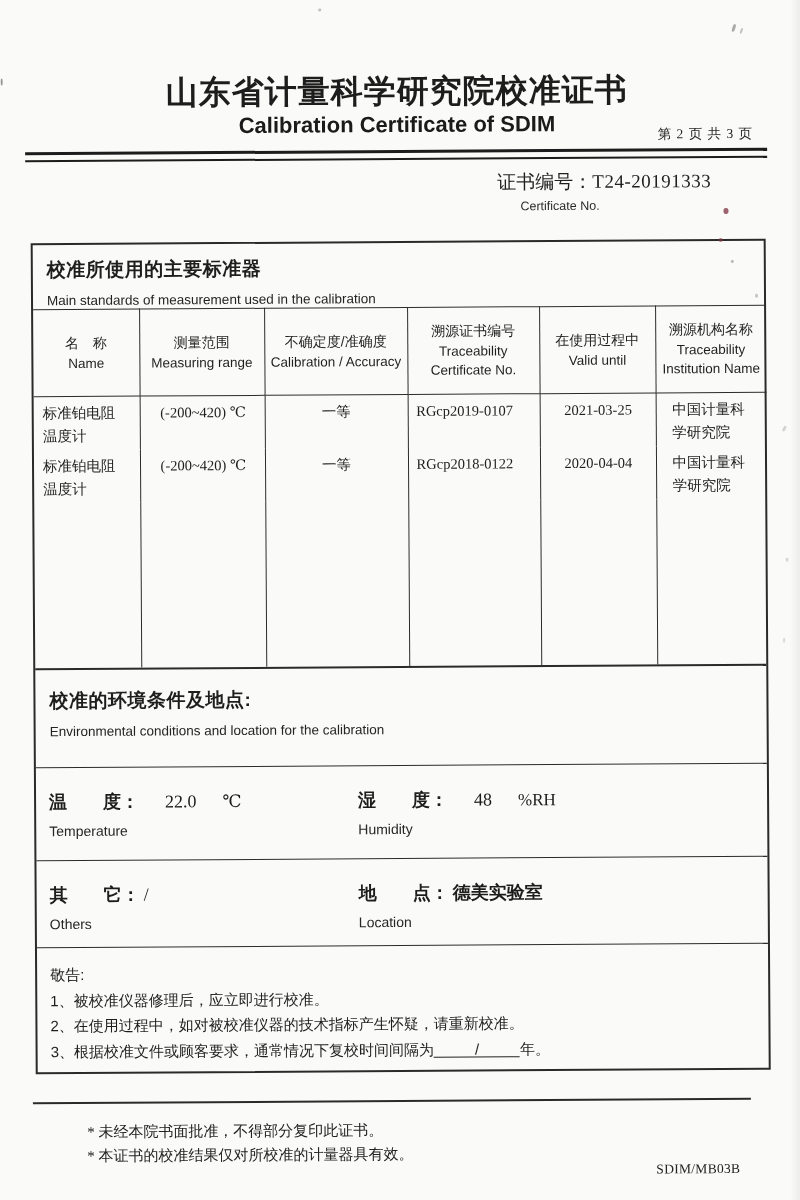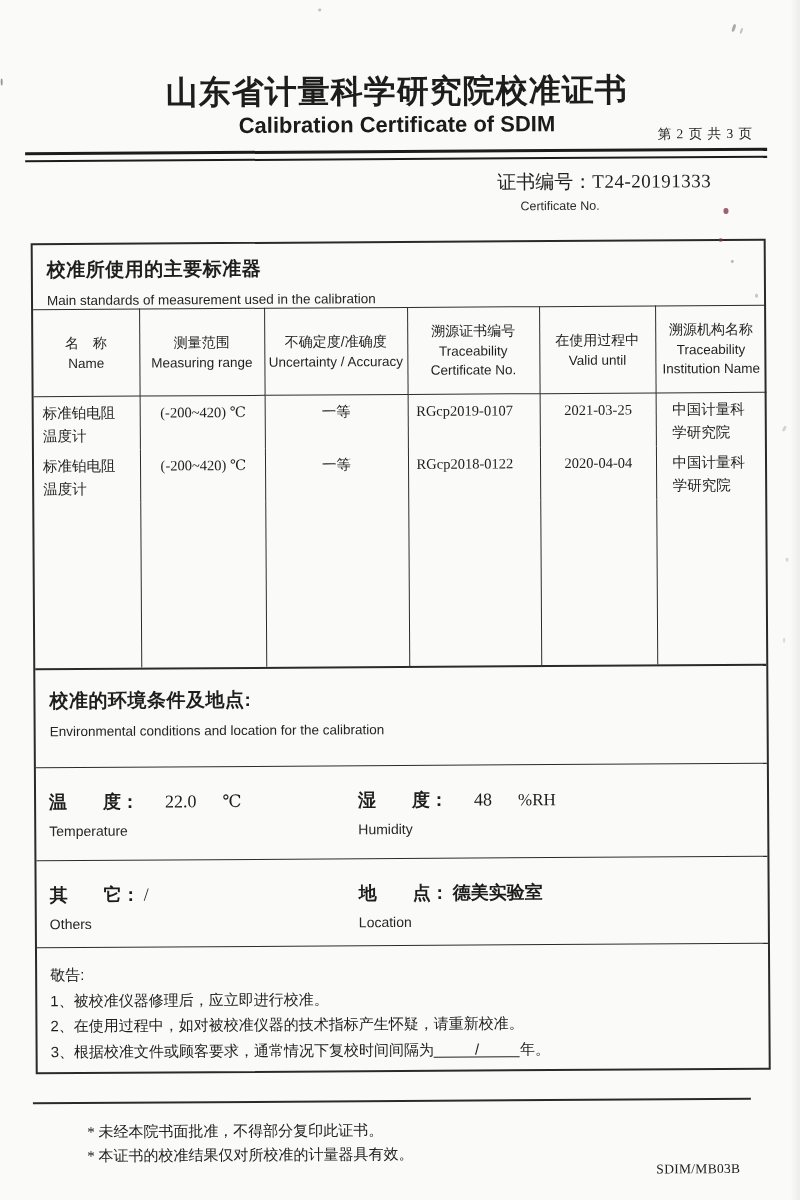--- a/index.html
+++ b/index.html
@@ -121,21 +121,21 @@
         <td>
           <div>名　称</div>
           <div class="en">Name</div>
         </td>
         <td>
           <div>测量范围</div>
           <div class="en">Measuring range</div>
         </td>
         <td>
           <div>不确定度/准确度</div>
-          <div class="en">Uncertainty / Accuracy</div>
+          <div class="en">Calibration / Accuracy</div>
         </td>
         <td>
           <div>溯源证书编号</div>
           <div class="en">Traceability Certificate No.</div>
         </td>
         <td>
           <div>在使用过程中</div>
           <div class="en">Valid until</div>
         </td>
         <td>

